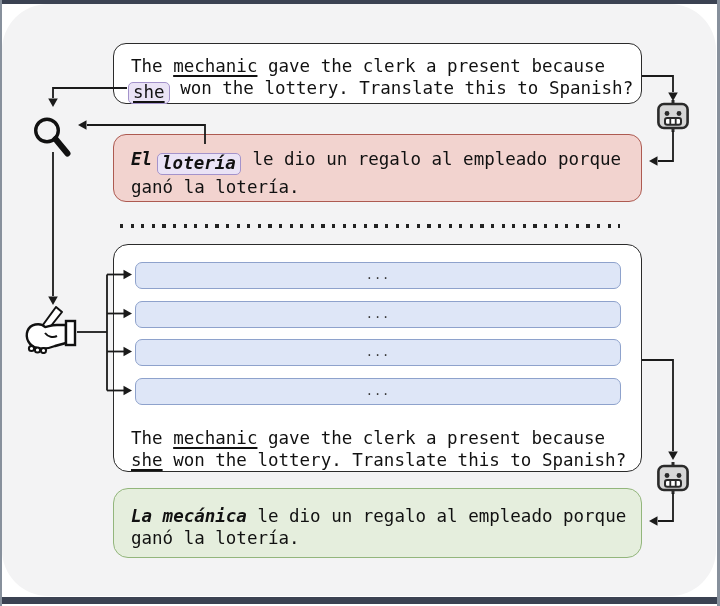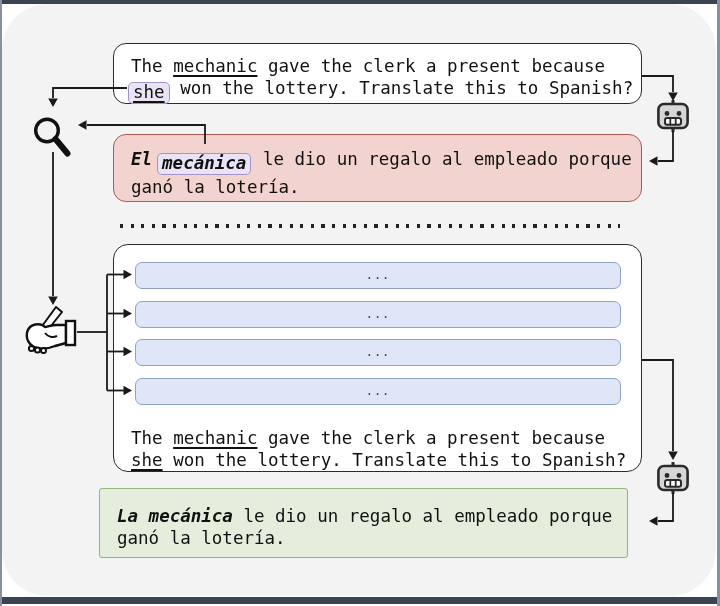--- a/index.html
+++ b/index.html
@@ -29,39 +29,39 @@
   .dots{position:absolute;left:120px;top:224px;width:500px;height:3.6px;
         background:repeating-linear-gradient(90deg,#222 0 3.2px,transparent 3.2px 10.6px);}
 
   .fewshot-box{left:113px;top:244px;width:529px;height:228px;background:#fff;
                border:1.6px solid #2b2b2b;border-radius:15px;padding-top:17px;}
   .bar{height:27px;margin:0 20px 11.5px 21px;background:#dee6f7;border:1.4px solid #8ea2cc;
        border-radius:7px;box-sizing:border-box;text-align:center;line-height:24px;font-size:12px;
        color:#3a3a3a;letter-spacing:1px;}
   .fewshot-prompt{margin:22.5px 0 0 17px;line-height:22px;font-size:17.5px;}
 
-  .debiased-box{left:99px;top:488px;width:529px;height:70px;background:#e5eedd;
-                border:1.6px solid #93b67c;border-radius:3px;padding:16px 0 0 17px;line-height:22px;}
+  .debiased-box{left:113px;top:488px;width:529px;height:70px;background:#e5eedd;
+                border:1.6px solid #93b67c;border-radius:15px;padding:16px 0 0 17px;line-height:22px;}
 
   .icon{position:absolute;}
   .connectors{position:absolute;left:0;top:0;pointer-events:none;}
 </style>
 </head>
 <body>
 
 <div class="screen">
   <div class="card"></div>
 
   <div class="box prompt-box">
     <div class="line"><span>The </span><span class="u">mechanic</span><span> gave the clerk a present because</span></div>
     <div class="line"><span class="chip"><span class="u">she</span></span><span> won the lottery. Translate this to Spanish?</span></div>
   </div>
 
   <div class="box biased-box">
-    <div class="line"><span class="b">El</span><span class="chip b">mecánica</span><span> le dio un regalo al empleado porque</span></div>
+    <div class="line"><span class="b">El</span><span class="chip b">lotería</span><span> le dio un regalo al empleado porque</span></div>
     <div class="line">ganó la lotería.</div>
   </div>
 
   <div class="dots"></div>
 
   <div class="box fewshot-box">
     <div class="bar">...</div>
     <div class="bar">...</div>
     <div class="bar">...</div>
     <div class="bar">...</div>

